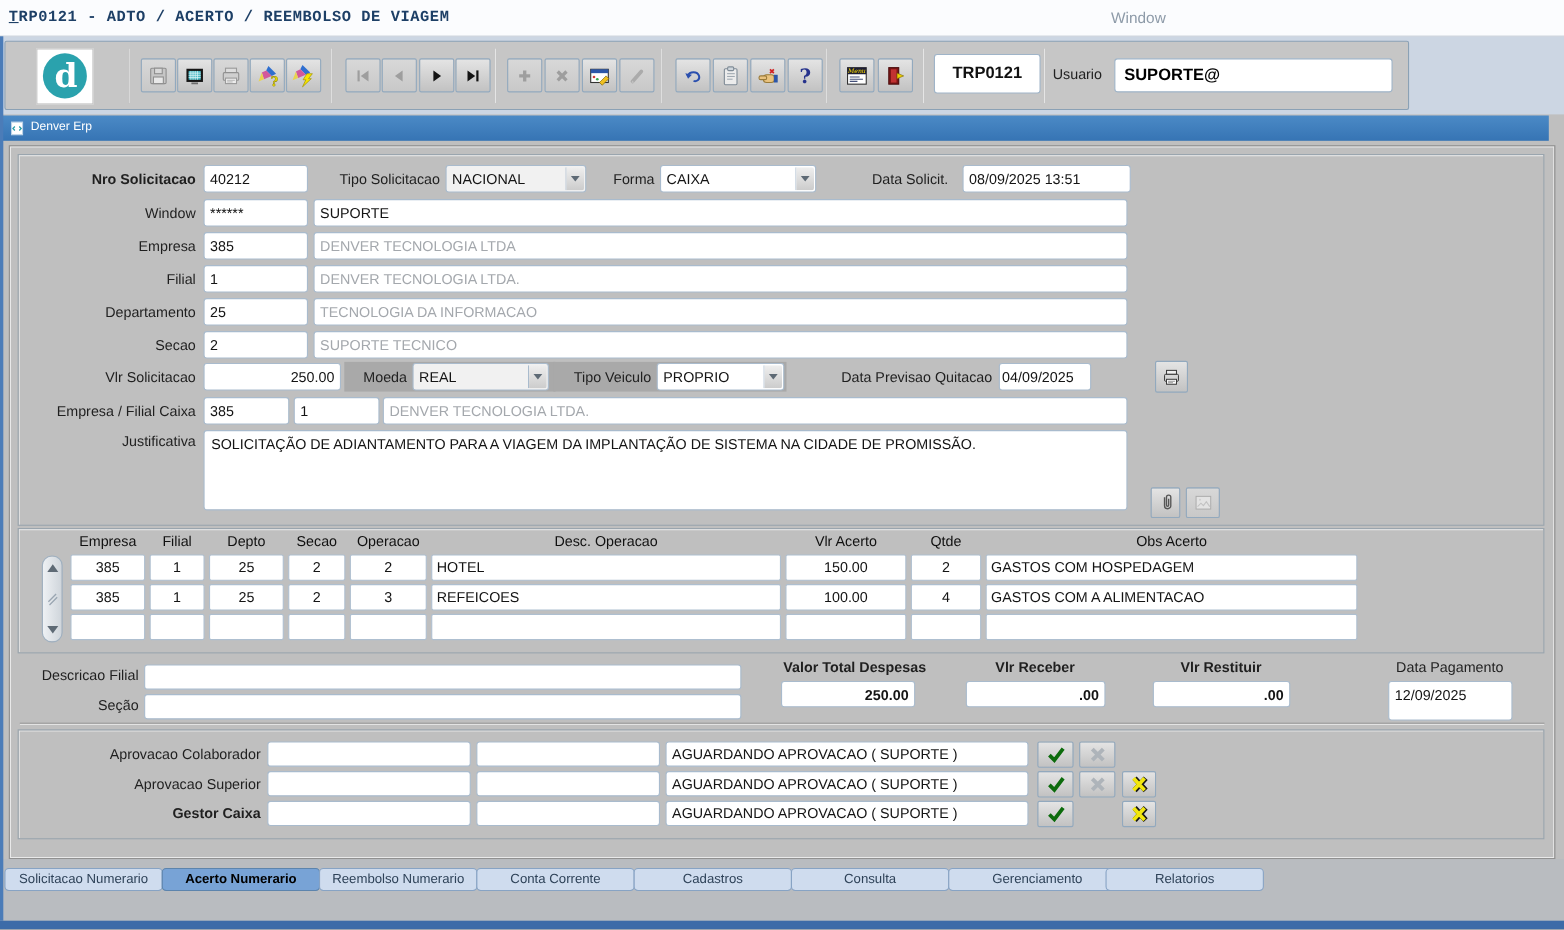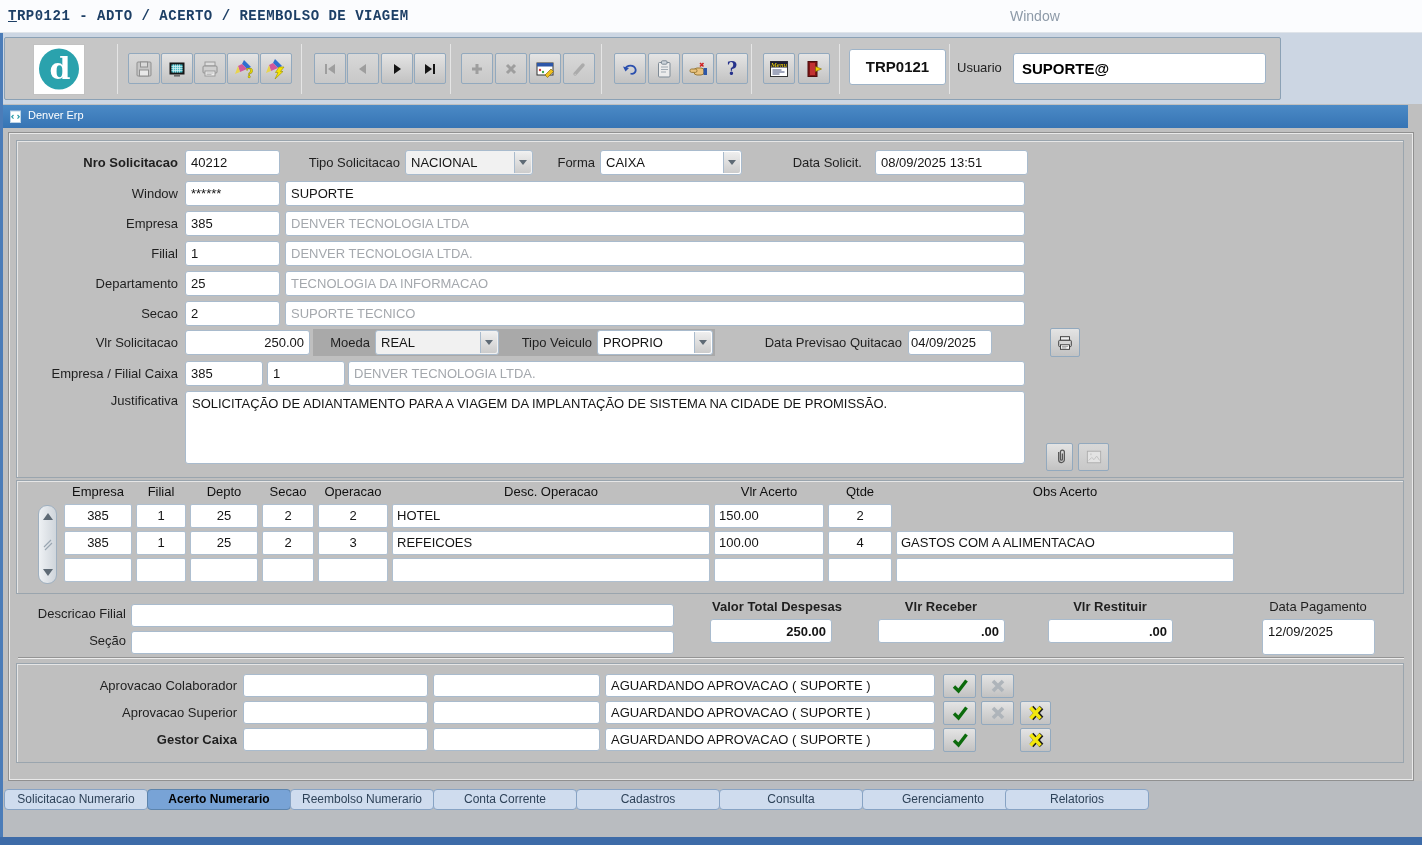--- a/index.html
+++ b/index.html
@@ -40,21 +40,21 @@
   .jtxt{position:absolute;background:#fff;border:1px solid #a9bbcd;border-radius:3px;font-size:13px;color:#141414;padding:3px 6px;line-height:17px}
   .strip{position:absolute;background:#a9a9a9;height:27px}
   .combo{padding:0}
   .cval{display:block;padding:0 22px 0 5px;line-height:23px;overflow:hidden}
   .cbtn{position:absolute;right:1px;top:1px;width:17px;height:21px;background:linear-gradient(#efefef,#cccccc);border-left:1px solid #a9bbcd;border-radius:0 2px 2px 0;display:flex;align-items:center;justify-content:center}
   .carr{width:0;height:0;border-left:4px solid transparent;border-right:4px solid transparent;border-top:5px solid #5e6a75}
   .combo.lgray{background:#f1f1f1}
 
   .gh{position:absolute;top:484px;width:160px;font-size:13px;color:#101010;text-align:center}
   .cell{position:absolute;background:#fff;border:1px solid #aebfd0;border-radius:2px;height:24px;font-size:13px;color:#141414;line-height:22px;padding:0 4px;white-space:nowrap;overflow:hidden}
-  .cell.ctr{text-align:center}.cell.rt{text-align:left}
+  .cell.ctr{text-align:center}.cell.rt{text-align:center}
 
   .sb{position:absolute;left:38px;top:505px;width:19px;height:79px;background:linear-gradient(90deg,#eef1f4,#cfd5db);border:1px solid #9fb0c0;border-radius:9px}
   .sbu,.sbd{position:absolute;left:2px;width:13px;height:13px;display:flex;align-items:center;justify-content:center}
   .sbu{top:4px}.sbd{bottom:4px}
   .tri-up{width:0;height:0;border-left:5px solid transparent;border-right:5px solid transparent;border-bottom:7px solid #5e6a75}
   .tri-dn{width:0;height:0;border-left:5px solid transparent;border-right:5px solid transparent;border-top:7px solid #5e6a75}
   .sbg{position:absolute;left:3px;top:32px}
 
   .groove{position:absolute;left:18px;top:657px;width:1386px;height:2px;background:#949494;border-bottom:1px solid #ececec}
 
@@ -355,20 +355,21 @@
   </div>
 
   <div class="cell ctr" style="left:64px;top:504px;width:68px">385</div>
   <div class="cell ctr" style="left:136px;top:504px;width:50px">1</div>
   <div class="cell ctr" style="left:190px;top:504px;width:68px">25</div>
   <div class="cell ctr" style="left:262px;top:504px;width:52px">2</div>
   <div class="cell ctr" style="left:318px;top:504px;width:70px">2</div>
   <div class="cell" style="left:392px;top:504px;width:318px">HOTEL</div>
   <div class="cell rt" style="left:714px;top:504px;width:110px">150.00</div>
   <div class="cell ctr" style="left:828px;top:504px;width:64px">2</div>
+  <div class="cell" style="left:896px;top:504px;width:338px">GASTOS COM HOSPEDAGEM</div>
 
   <div class="cell ctr" style="left:64px;top:531px;width:68px">385</div>
   <div class="cell ctr" style="left:136px;top:531px;width:50px">1</div>
   <div class="cell ctr" style="left:190px;top:531px;width:68px">25</div>
   <div class="cell ctr" style="left:262px;top:531px;width:52px">2</div>
   <div class="cell ctr" style="left:318px;top:531px;width:70px">3</div>
   <div class="cell" style="left:392px;top:531px;width:318px">REFEICOES</div>
   <div class="cell rt" style="left:714px;top:531px;width:110px">100.00</div>
   <div class="cell ctr" style="left:828px;top:531px;width:64px">4</div>
   <div class="cell" style="left:896px;top:531px;width:338px">GASTOS COM A ALIMENTACAO</div>

